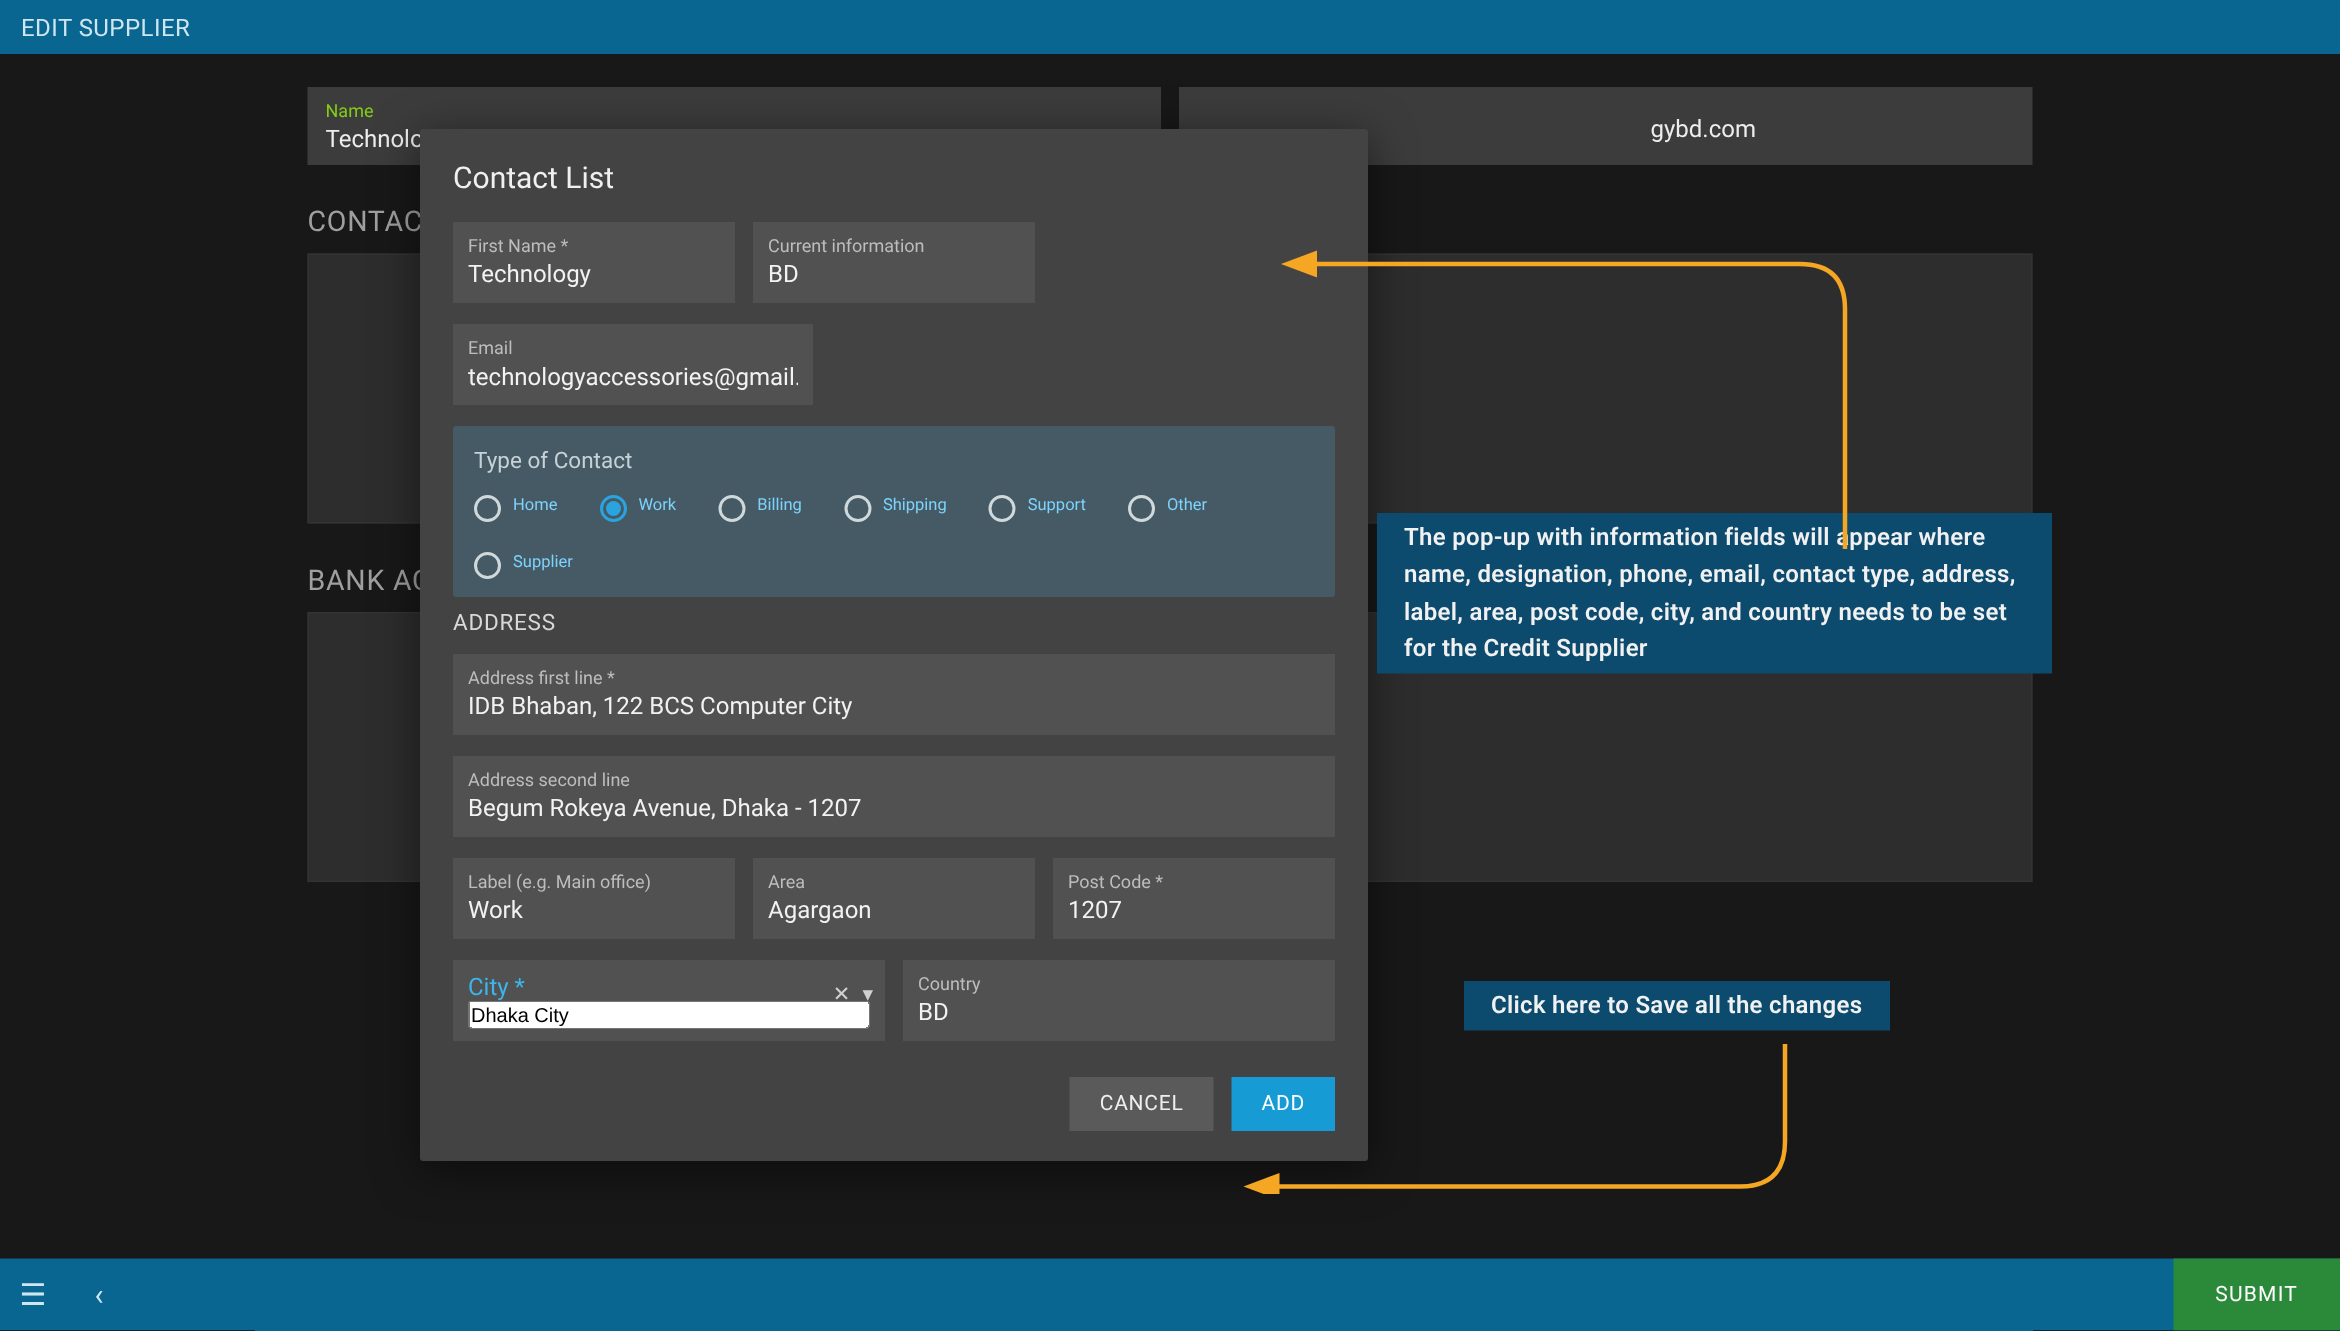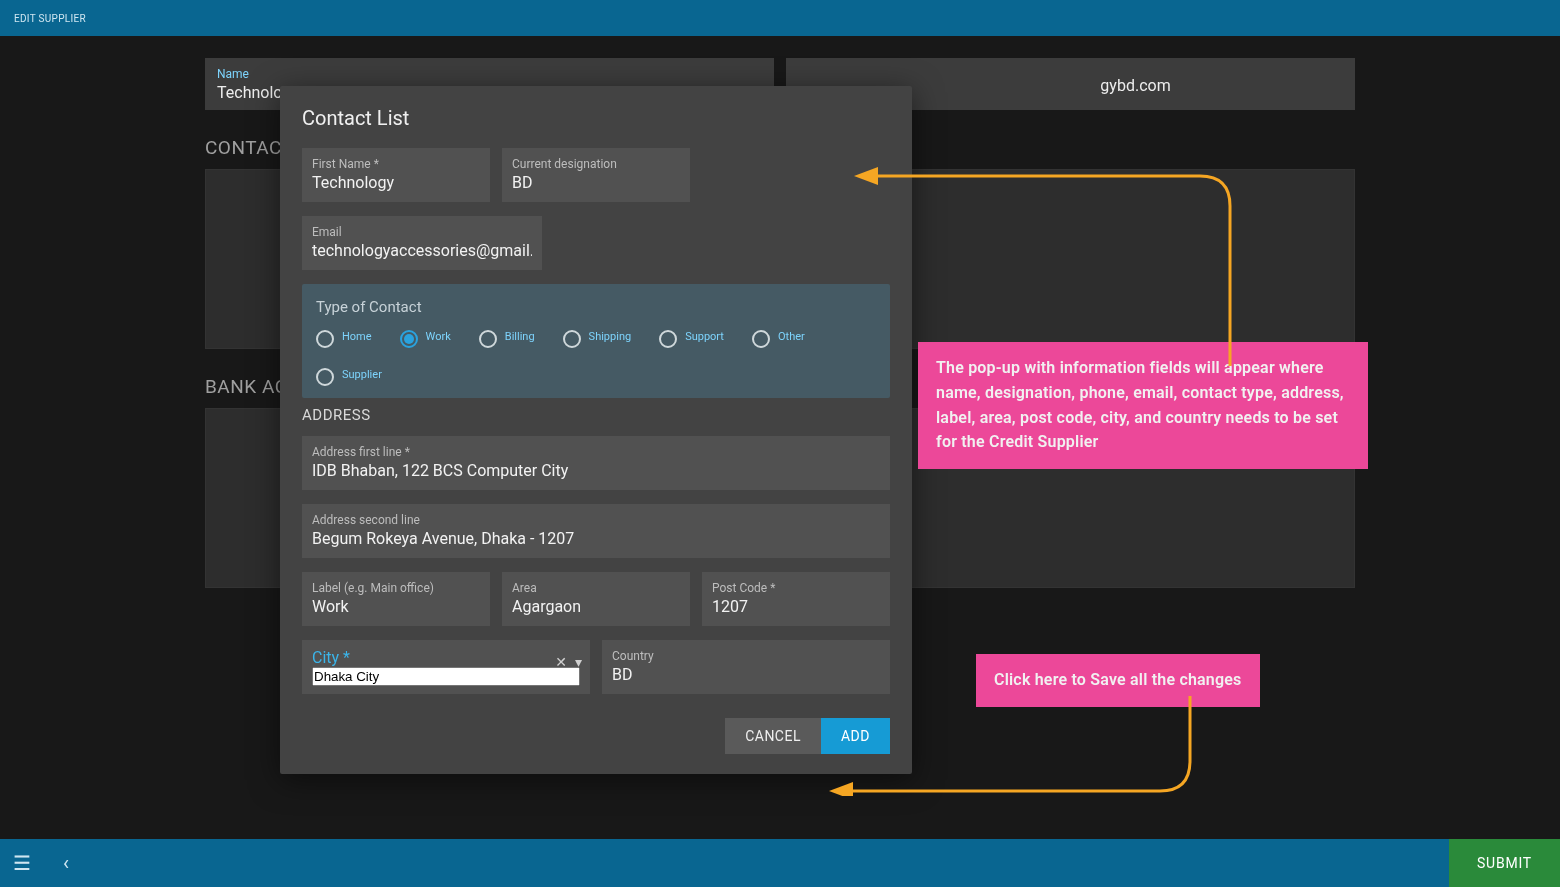--- a/index.html
+++ b/index.html
@@ -12,21 +12,21 @@
     overflow: hidden;
     position: relative;
   }
   .topbar {
     background: #096691;
     color: #cfe6f1;
     height: 36px;
     display: flex;
     align-items: center;
     padding: 0 14px;
-    font-size: 10px;
+    font-size: 16px;
     letter-spacing: .3px;
   }
   .page {
     position: relative;
     height: calc(100% - 36px - 48px);
     background: #181818;
     padding: 22px 0 0 0;
   }
   .form-wrap {
     width: 1150px;
@@ -35,21 +35,21 @@
   }
   .card {
     background: #3c3c3c;
     border-radius: 0;
     display: flex;
     flex-direction: column;
     justify-content: center;
     padding: 6px 12px;
     height: 52px;
   }
-  .label-sm { color: #7dd3fc; font-size: 12px; }
+  .label-sm { color: #84cc16; font-size: 12px; }
   .value    { color: #ededed; font-size: 16px; margin-top: 2px; }
   .row-top {
     display: grid;
     grid-template-columns: 1fr 1fr;
     gap: 12px;
   }
   .section-title {
     color: #9f9f9f;
     font-size: 19px;
     letter-spacing: .5px;
@@ -128,39 +128,40 @@
     display: flex;
     align-items: flex-end;
     position: relative;
   }
   .city-col { display: flex; flex-direction: column; flex: 1; }
   .city-icons { position: absolute; right: 8px; top: 14px; display: flex; gap: 8px; color: #d0d0d0; font-size: 14px; }
 
   .modal-actions {
     display: flex;
     justify-content: flex-end;
+    gap: 12px;
     margin-top: 24px;
   }
   .btn {
     padding: 10px 20px;
     font-size: 14px;
     border: 0;
     cursor: pointer;
     font-family: inherit;
     letter-spacing: .5px;
   }
   .btn-cancel { background: #5a5a5a; color: #eee; }
   .btn-add { background: #169bd5; color: #fff; }
 
   
   .callout {
     position: absolute;
-    background: #ec4899;
+    background: #0c4a6e;
     color: #f1f1f1;
-    padding: 14px 18px;
+    padding: 4px 18px;
     font-size: 16px;
     line-height: 1.55;
     font-weight: 600;
     max-width: 450px;
     letter-spacing: .2px;
   }
   .callout1 { left: 918px; top: 306px; }
   .callout2 { left: 976px; top: 618px; }
 
   svg.arrow { position: absolute; pointer-events: none; }
@@ -221,21 +222,21 @@
 
   <div class="modal">
     <h2>Contact List</h2>
 
     <div class="mf-row mf-3">
       <div class="field">
         <span class="fl">First Name *</span>
         <input class="fv" value="Technology" style="">
       </div>
       <div class="field">
-        <span class="fl">Current designation</span>
+        <span class="fl">Current information</span>
         <input class="fv" value="BD" style="">
       </div>
     </div>
 
     <div class="mf-row mf-42">
       <div class="field">
         <span class="fl">Email</span>
         <input class="fv" value="technologyaccessories@gmail.com" style="">
       </div>
     </div>

